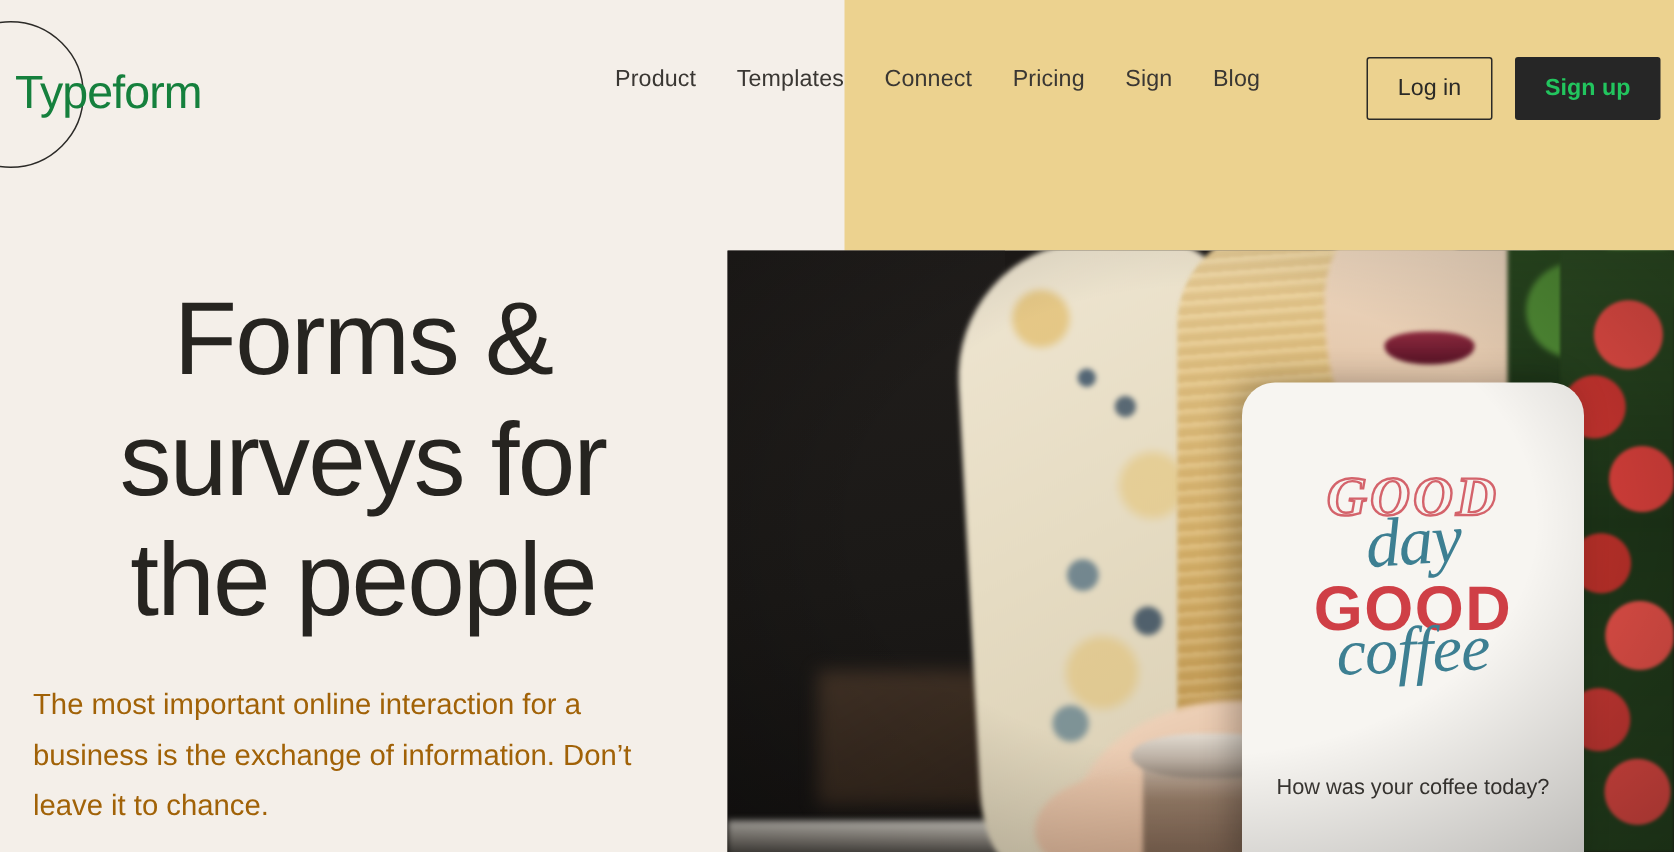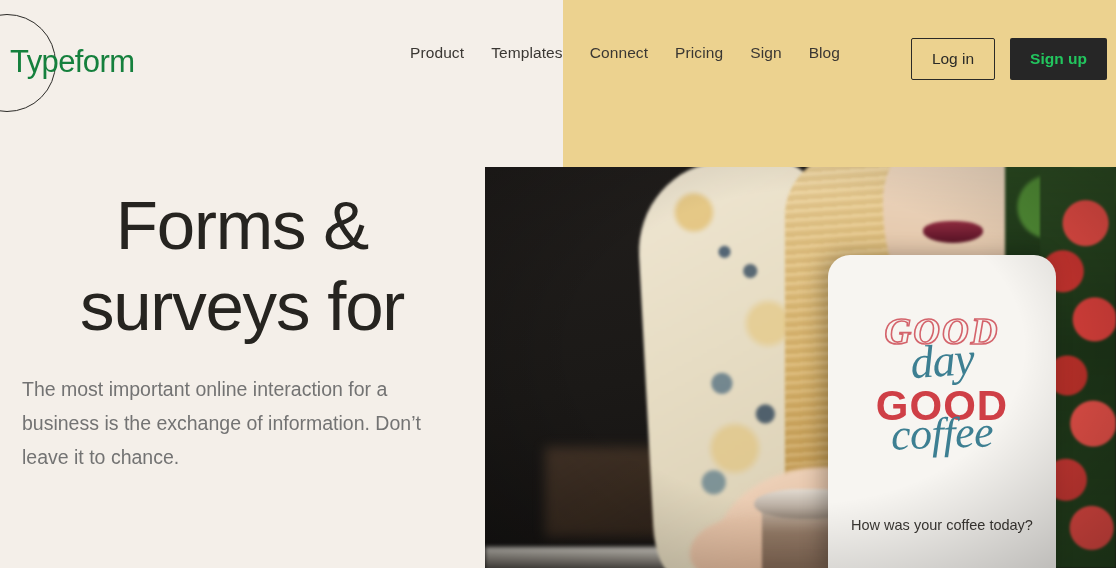--- a/index.html
+++ b/index.html
@@ -51,21 +51,21 @@
   }
 
   
   .hero-copy { position:absolute; left:22px; top:186px; width:440px; }
   .headline {
     font-size:69px; font-weight:400; line-height:1.17;
     color:#262420; letter-spacing:-1.2px;text-align:center;
   }
   .subcopy {
     margin-top:26px; font-size:19.5px; line-height:1.72;
-    color:#737373; width:400px;
+    color:#a16207; width:400px;
   }
 
   
   .hero-img {
     position:absolute; left:485px; top:167px;
     width:631px; height:401px; overflow:hidden;
     background:#1d1a18;
   }
   
   .scene-dark {
@@ -256,20 +256,21 @@
     <div class="auth">
       <button class="btn-login">Log in</button>
       <button class="btn-signup">Sign up</button>
     </div>
   </div>
 
   <div class="hero-copy">
     <h1 class="headline">
       <div>Forms &amp;</div>
       <div>surveys for</div>
+      <div>the people</div>
     </h1>
     <p class="subcopy">The most important online interaction for a business is the exchange of information. Don’t leave it to chance.</p>
   </div>
 
   <div class="hero-img">
     <div class="scene-dark"></div>
     <div class="scene-wood"></div>
     <div class="scene-counter"></div>
 
     <div class="blouse"></div>

